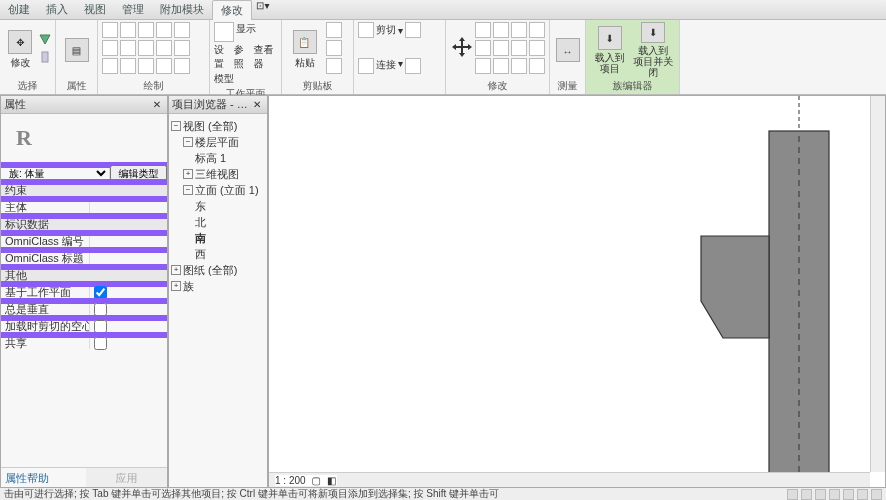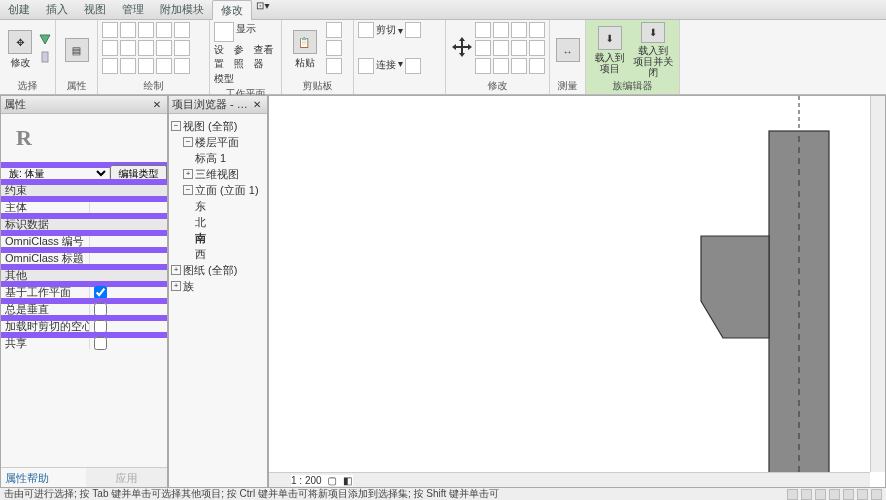--- a/index.html
+++ b/index.html
@@ -48,21 +48,21 @@
 .tree-item.sel { font-weight: bold; }
 .ind1 { padding-left: 12px; } .ind2 { padding-left: 24px; }
 
 .canvas-area { flex: 1; position: relative; background: #fff; border: 1px solid #aaa; overflow: hidden; }
 .model { position: absolute; left: 230px; top: 0; }
 .poly-main { fill: #8a8a8a; stroke: #333; stroke-width: 1.2; }
 .dash { stroke: #333; stroke-width: 1; stroke-dasharray: 6 5; fill: none; }
 .axis { stroke: #333; stroke-width: 1; stroke-dasharray: 4 3; }
 .scroll-v { position: absolute; right: 0; top: 0; width: 15px; height: calc(100% - 15px); background: #eee; border-left: 1px solid #ccc; }
 .scroll-h { position: absolute; bottom: 0; left: 0; height: 15px; width: calc(100% - 15px); background: #eee; border-top: 1px solid #ccc; }
-.scale { position: absolute; bottom: 1px; left: 22px; font-size: 10px; display:flex; gap:6px; align-items:center; background:#fff;}
+.scale { position: absolute; bottom: 1px; left: 6px; font-size: 10px; display:flex; gap:6px; align-items:center; background:#fff;}
 
 .status-bar { height: 12px; background: #eee; font-size: 10px; padding: 0 4px; display: flex; align-items: center; justify-content: space-between; white-space: nowrap; overflow: hidden; color:#444;}
 .status-icons { display:flex; gap:3px; }
 .status-icons span { width:11px; height:11px; background:#ddd; border:1px solid #bbb; }
 </style>
 </head>
 <body>
 
 <div class="tabs-bar">
   <span class="tab">创建</span>

